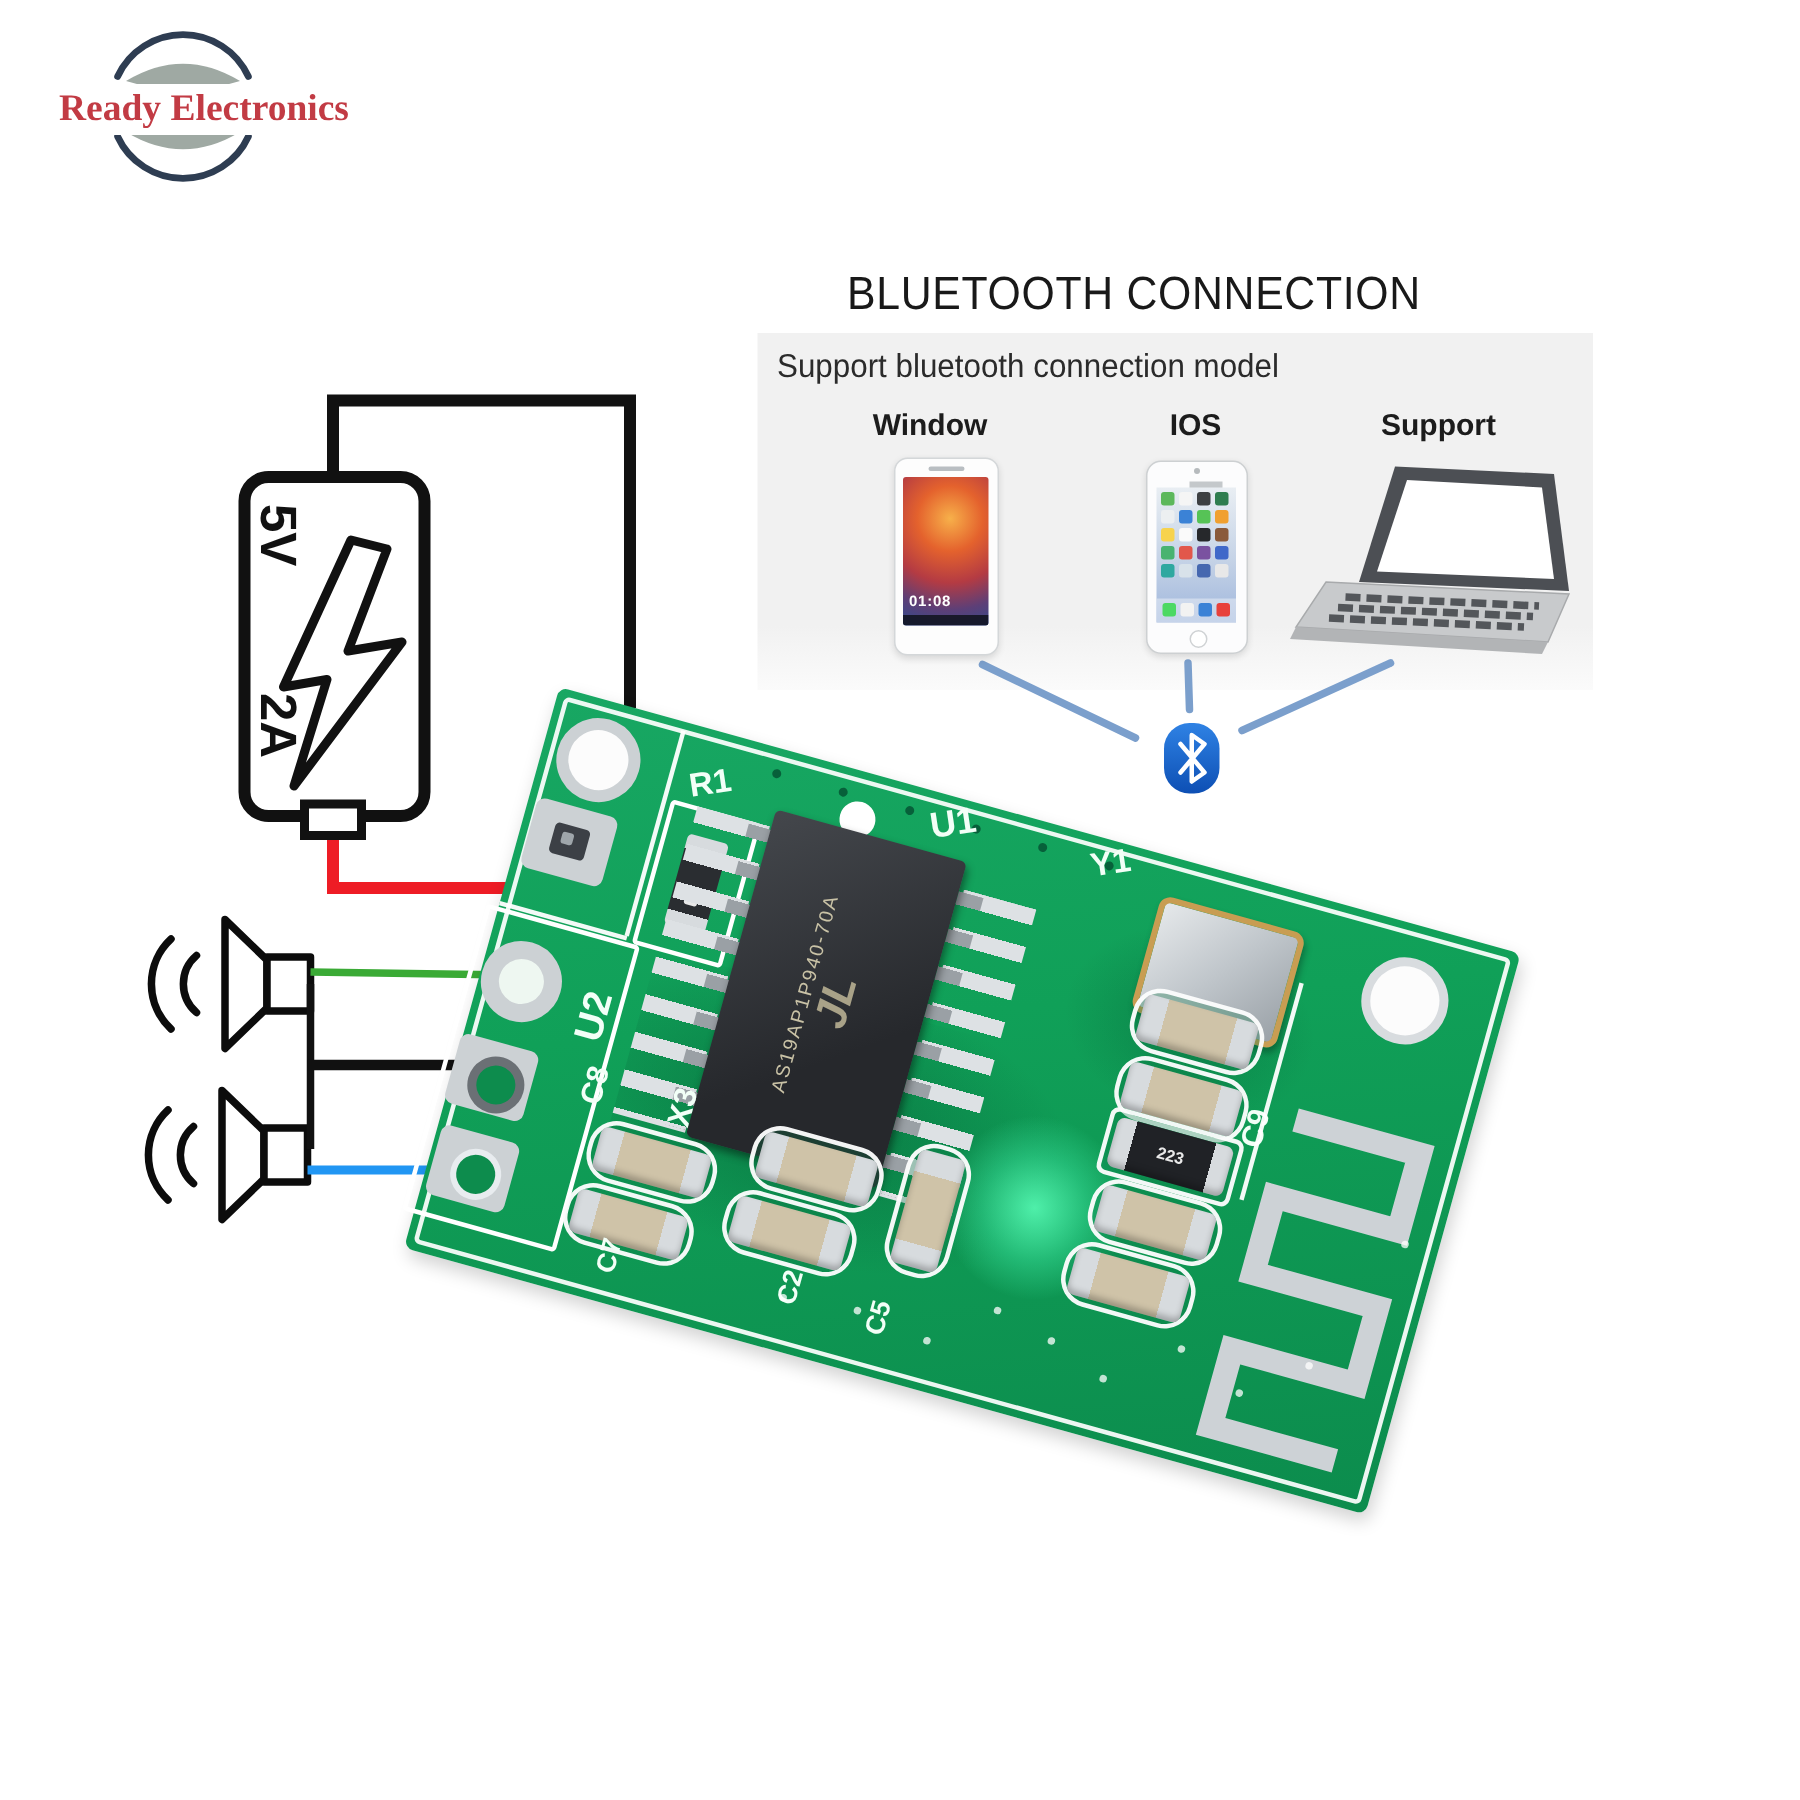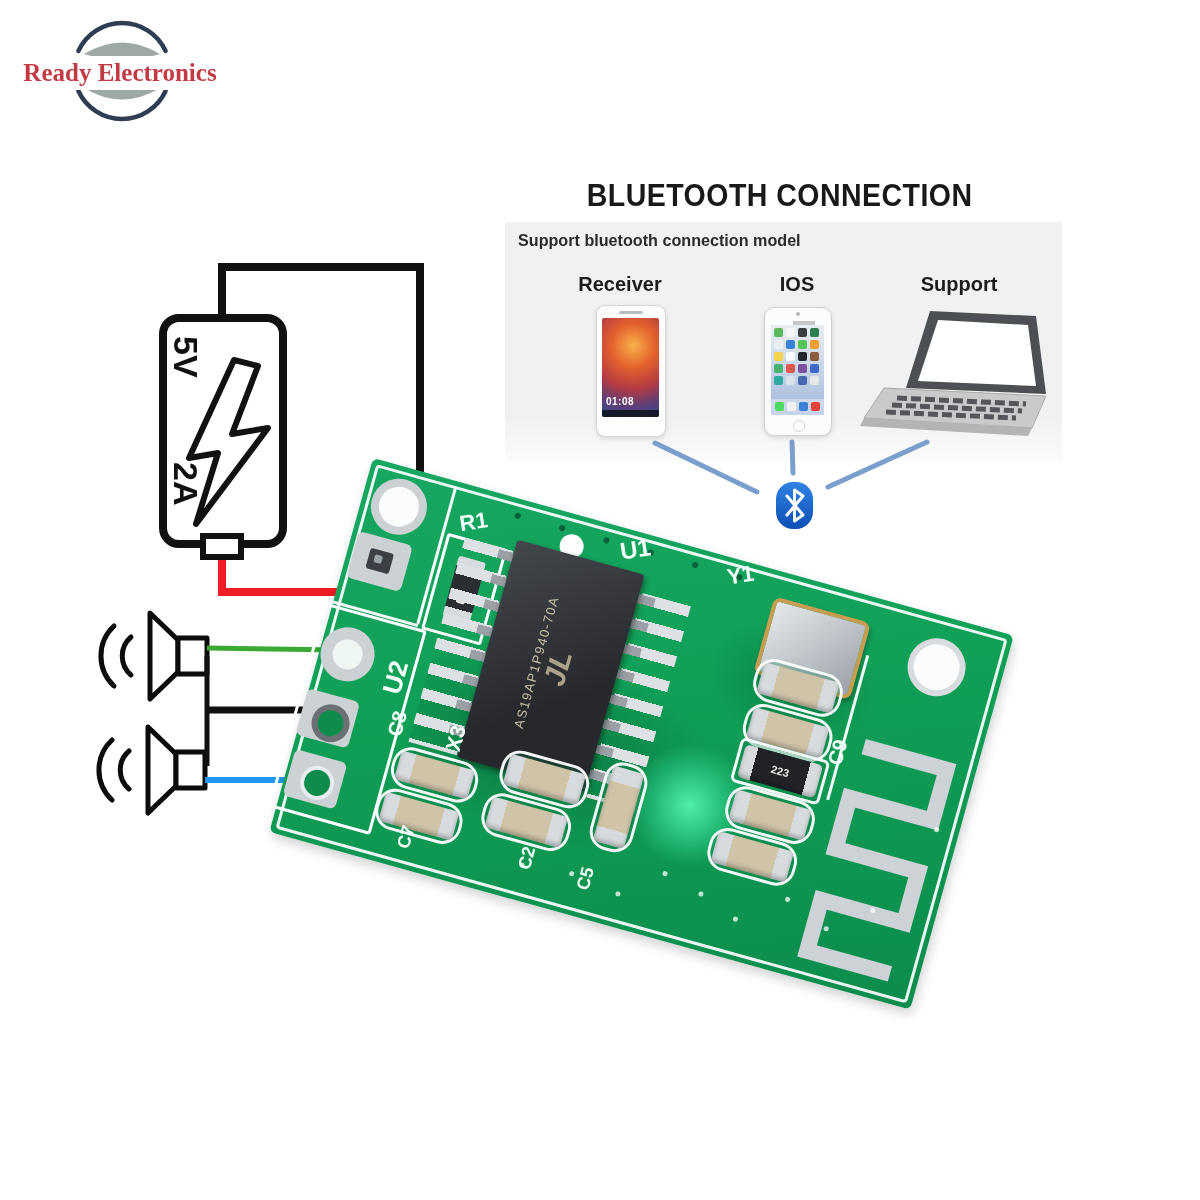--- a/index.html
+++ b/index.html
@@ -2,40 +2,40 @@
 <html><head>
 <meta charset="utf-8">
 <style>
   html,body{margin:0;padding:0;background:#fff;}
   #canvas{position:relative;width:1200px;height:1200px;background:#fff;overflow:hidden;
           font-family:"Liberation Sans",sans-serif;}
 
   
   .logo{position:absolute;left:6px;top:6px;width:244px;height:140px;}
   .logo svg{position:absolute;left:54px;top:10px;}
-  .logo-text{position:absolute;left:0;top:50px;width:228px;text-align:center;
+  .logo-text{position:absolute;left:16px;top:50px;width:228px;text-align:center;
     font-family:"Liberation Serif",serif;font-weight:bold;font-size:25px;color:#c23b44;
     background:#fff;padding:3px 0;}
 
   
   .banner-top{position:absolute;left:893px;top:25px;width:307px;height:66px;background:#ea5a19;
     display:flex;align-items:center;justify-content:center;}
   .banner-top span{display:inline-block;color:#fff;font-weight:bold;font-size:42px;
     transform:scaleX(.8);white-space:nowrap;}
   .banner-bottom{position:absolute;left:32px;top:1108px;width:376px;height:70px;background:#ea5a19;}
   .banner-bottom span{display:inline-block;color:#fff;font-weight:bold;font-size:46px;
     line-height:70px;margin-left:52px;transform:scaleX(.8);transform-origin:left center;white-space:nowrap;}
 
   
-  .bt-title{position:absolute;left:500px;top:178px;width:560px;text-align:center;
-    font-size:31px;font-weight:bold;color:#191919;}
+  .bt-title{position:absolute;left:476px;top:178px;width:560px;text-align:center;
+    font-size:31px;font-weight:normal;color:#191919;}
   .bt-title span{display:inline-block;transform:scaleX(.92);white-space:nowrap;letter-spacing:.5px;}
   .bt-panel{position:absolute;left:505px;top:222px;width:557px;height:238px;
     background:linear-gradient(#f1f1f1 82%,#fbfbfb);}
-  .bt-sub{position:absolute;left:518px;top:231px;font-size:17px;font-weight:bold;color:#2b2b2b;}
+  .bt-sub{position:absolute;left:518px;top:231px;font-size:22px;font-weight:normal;color:#2b2b2b;}
   .bt-sub span{display:inline-block;transform:scaleX(.95);transform-origin:left;white-space:nowrap;}
   .dev-label{position:absolute;top:273px;font-size:20px;font-weight:bold;color:#1c1c1c;text-align:center;}
 
   
   .android{position:absolute;left:596px;top:305px;width:68px;height:130px;background:#fdfdfd;
     border:1px solid #d4d7d9;border-radius:9px;box-shadow:0 2px 5px rgba(0,0,0,.12);}
   .android .cam{position:absolute;left:22px;top:5px;width:24px;height:3px;border-radius:2px;background:#b9bec2;}
   .android .scr{position:absolute;left:5px;top:12px;width:57px;height:99px;border-radius:2px;overflow:hidden;
     background:radial-gradient(circle at 55% 28%,#f7b04a 0%,#e4622d 28%,#b43b43 55%,#5d3f77 78%,#2f4b8f 100%);}
   .android .time{position:absolute;left:4px;bottom:10px;color:#fff;font-size:10px;font-weight:bold;letter-spacing:.5px;}
@@ -120,21 +120,21 @@
   </div>
 
 
   <div class="bt-panel"></div>
   <div class="bt-title">
     <span>BLUETOOTH CONNECTION</span>
   </div>
   <div class="bt-sub">
     <span>Support bluetooth connection model</span>
   </div>
-  <div class="dev-label" style="left:558px;width:124px;">Receiver</div>
+  <div class="dev-label" style="left:558px;width:124px;">Window</div>
   <div class="dev-label" style="left:757px;width:80px;">IOS</div>
   <div class="dev-label" style="left:903px;width:112px;">Support</div>
 
   <div class="android z3">
     <div class="cam"></div>
     <div class="scr">
       <div class="time">01:08</div>
       <div class="nav"></div>
     </div>
   </div>

